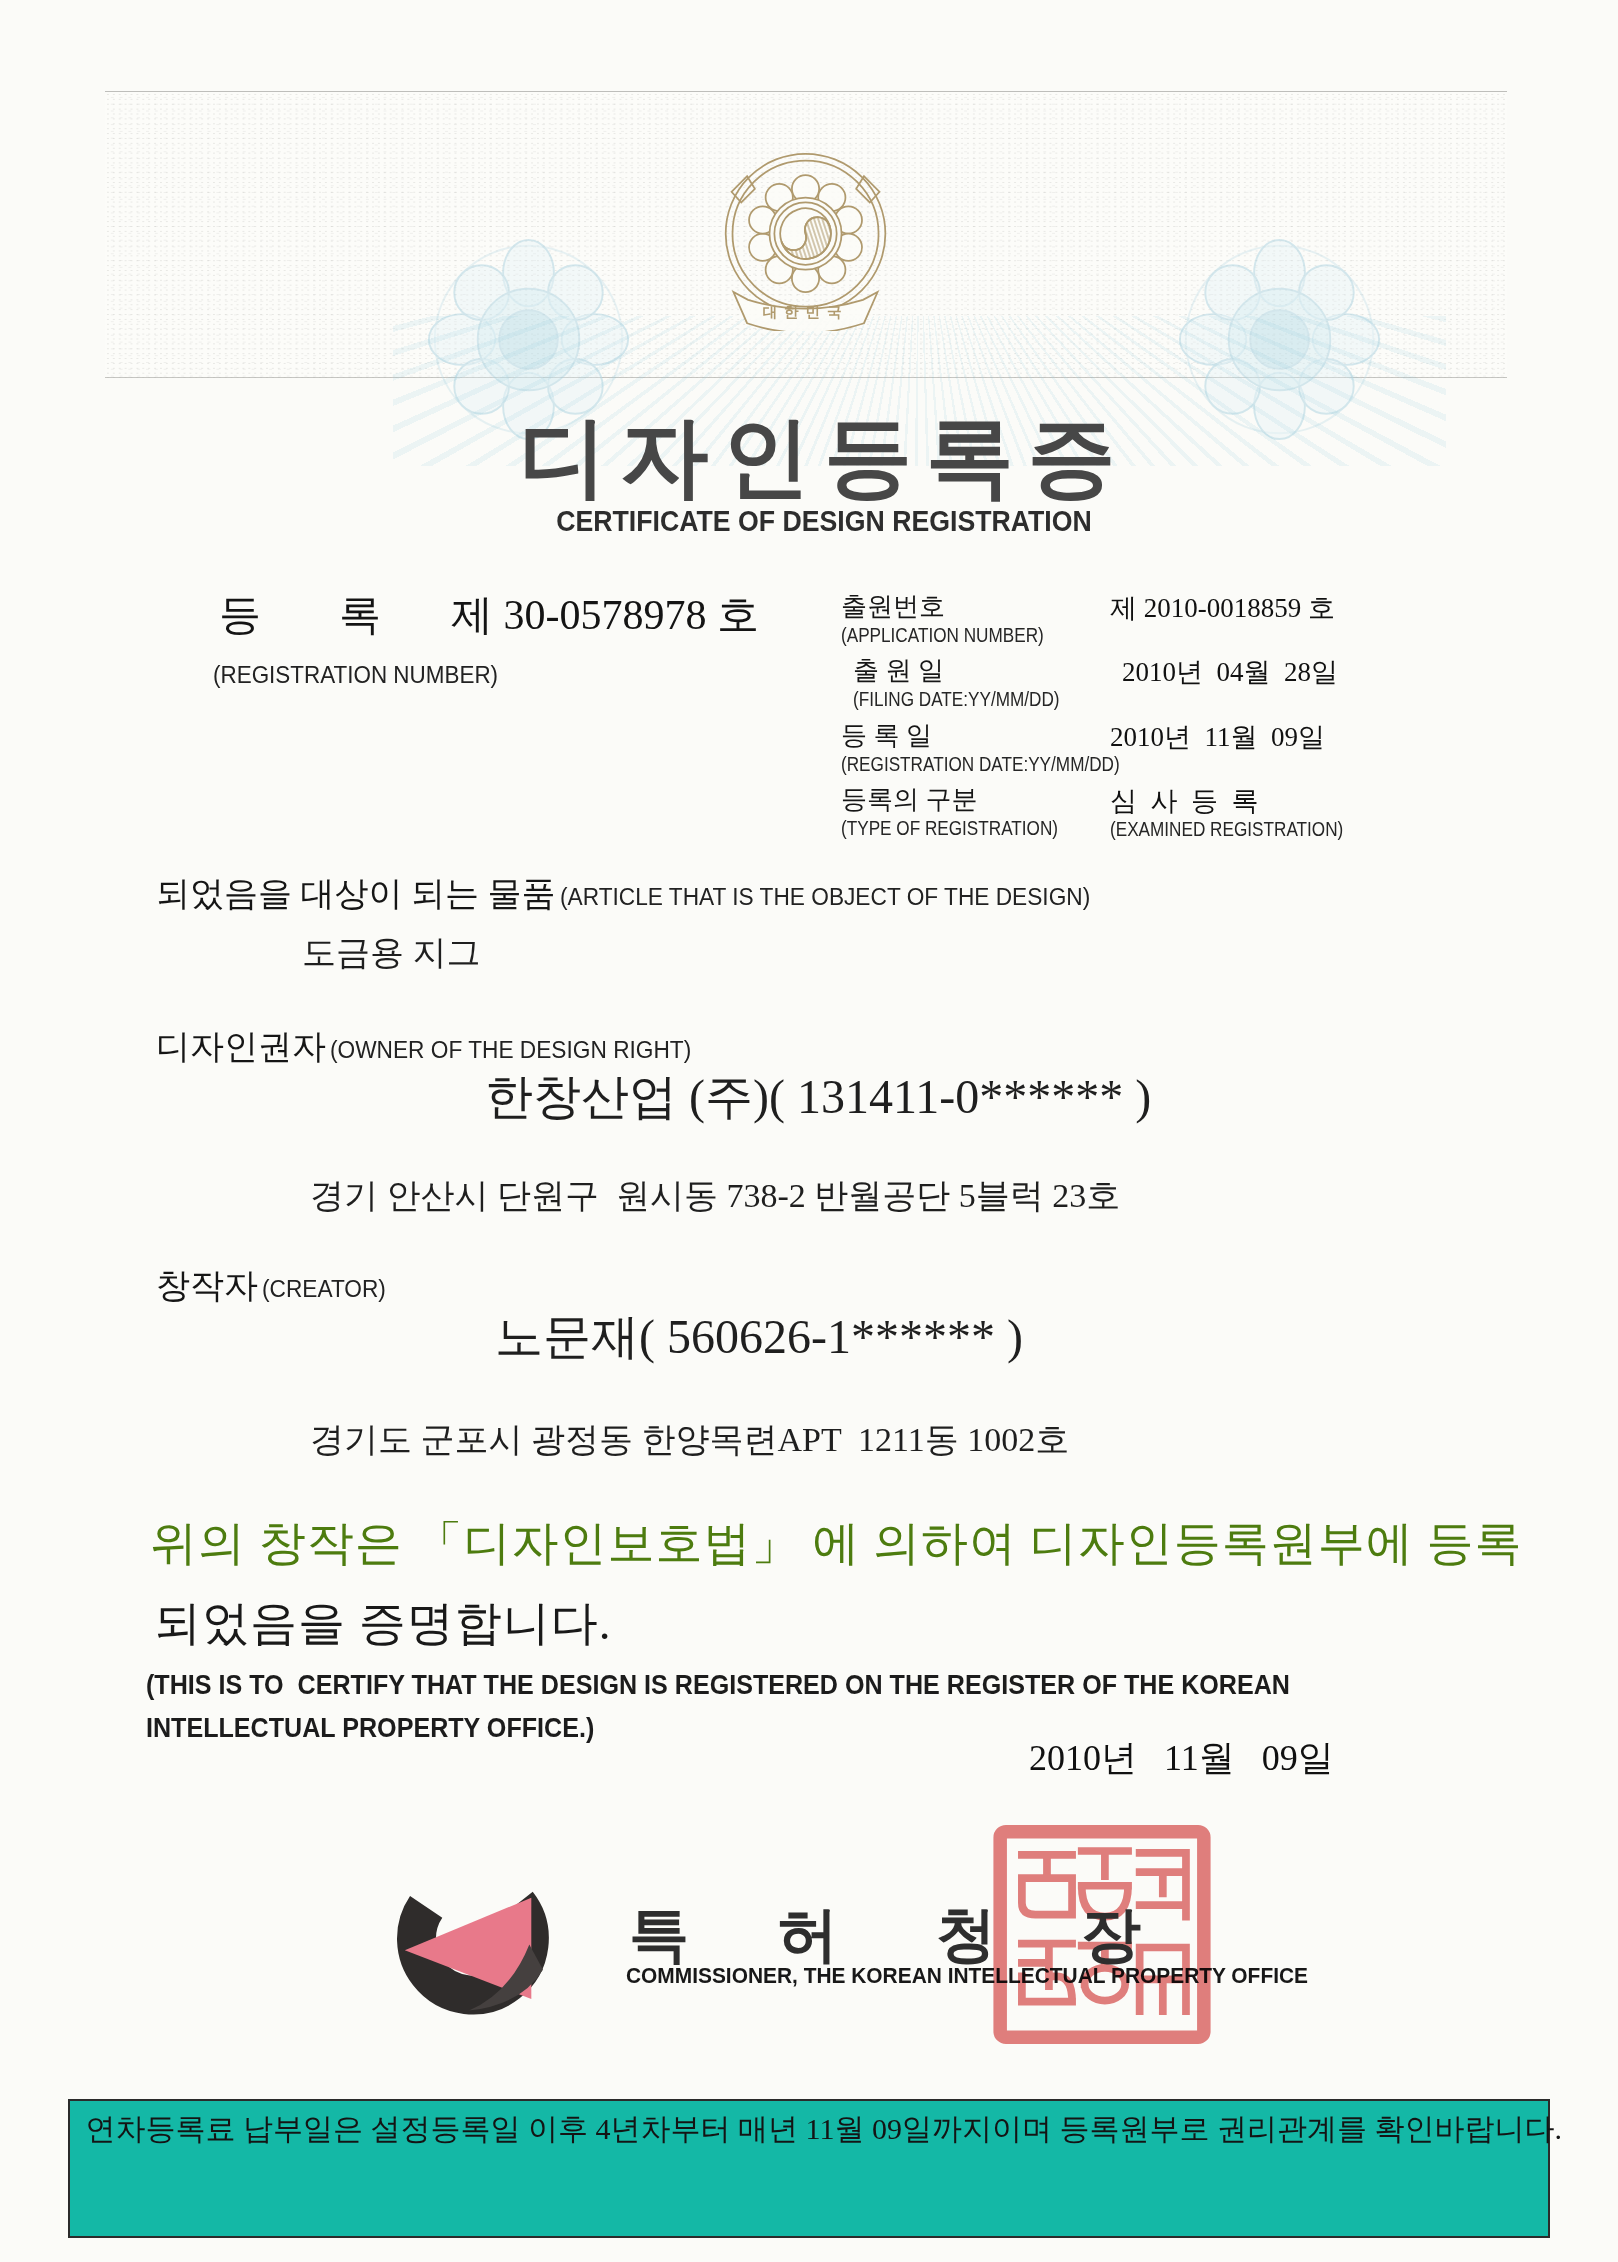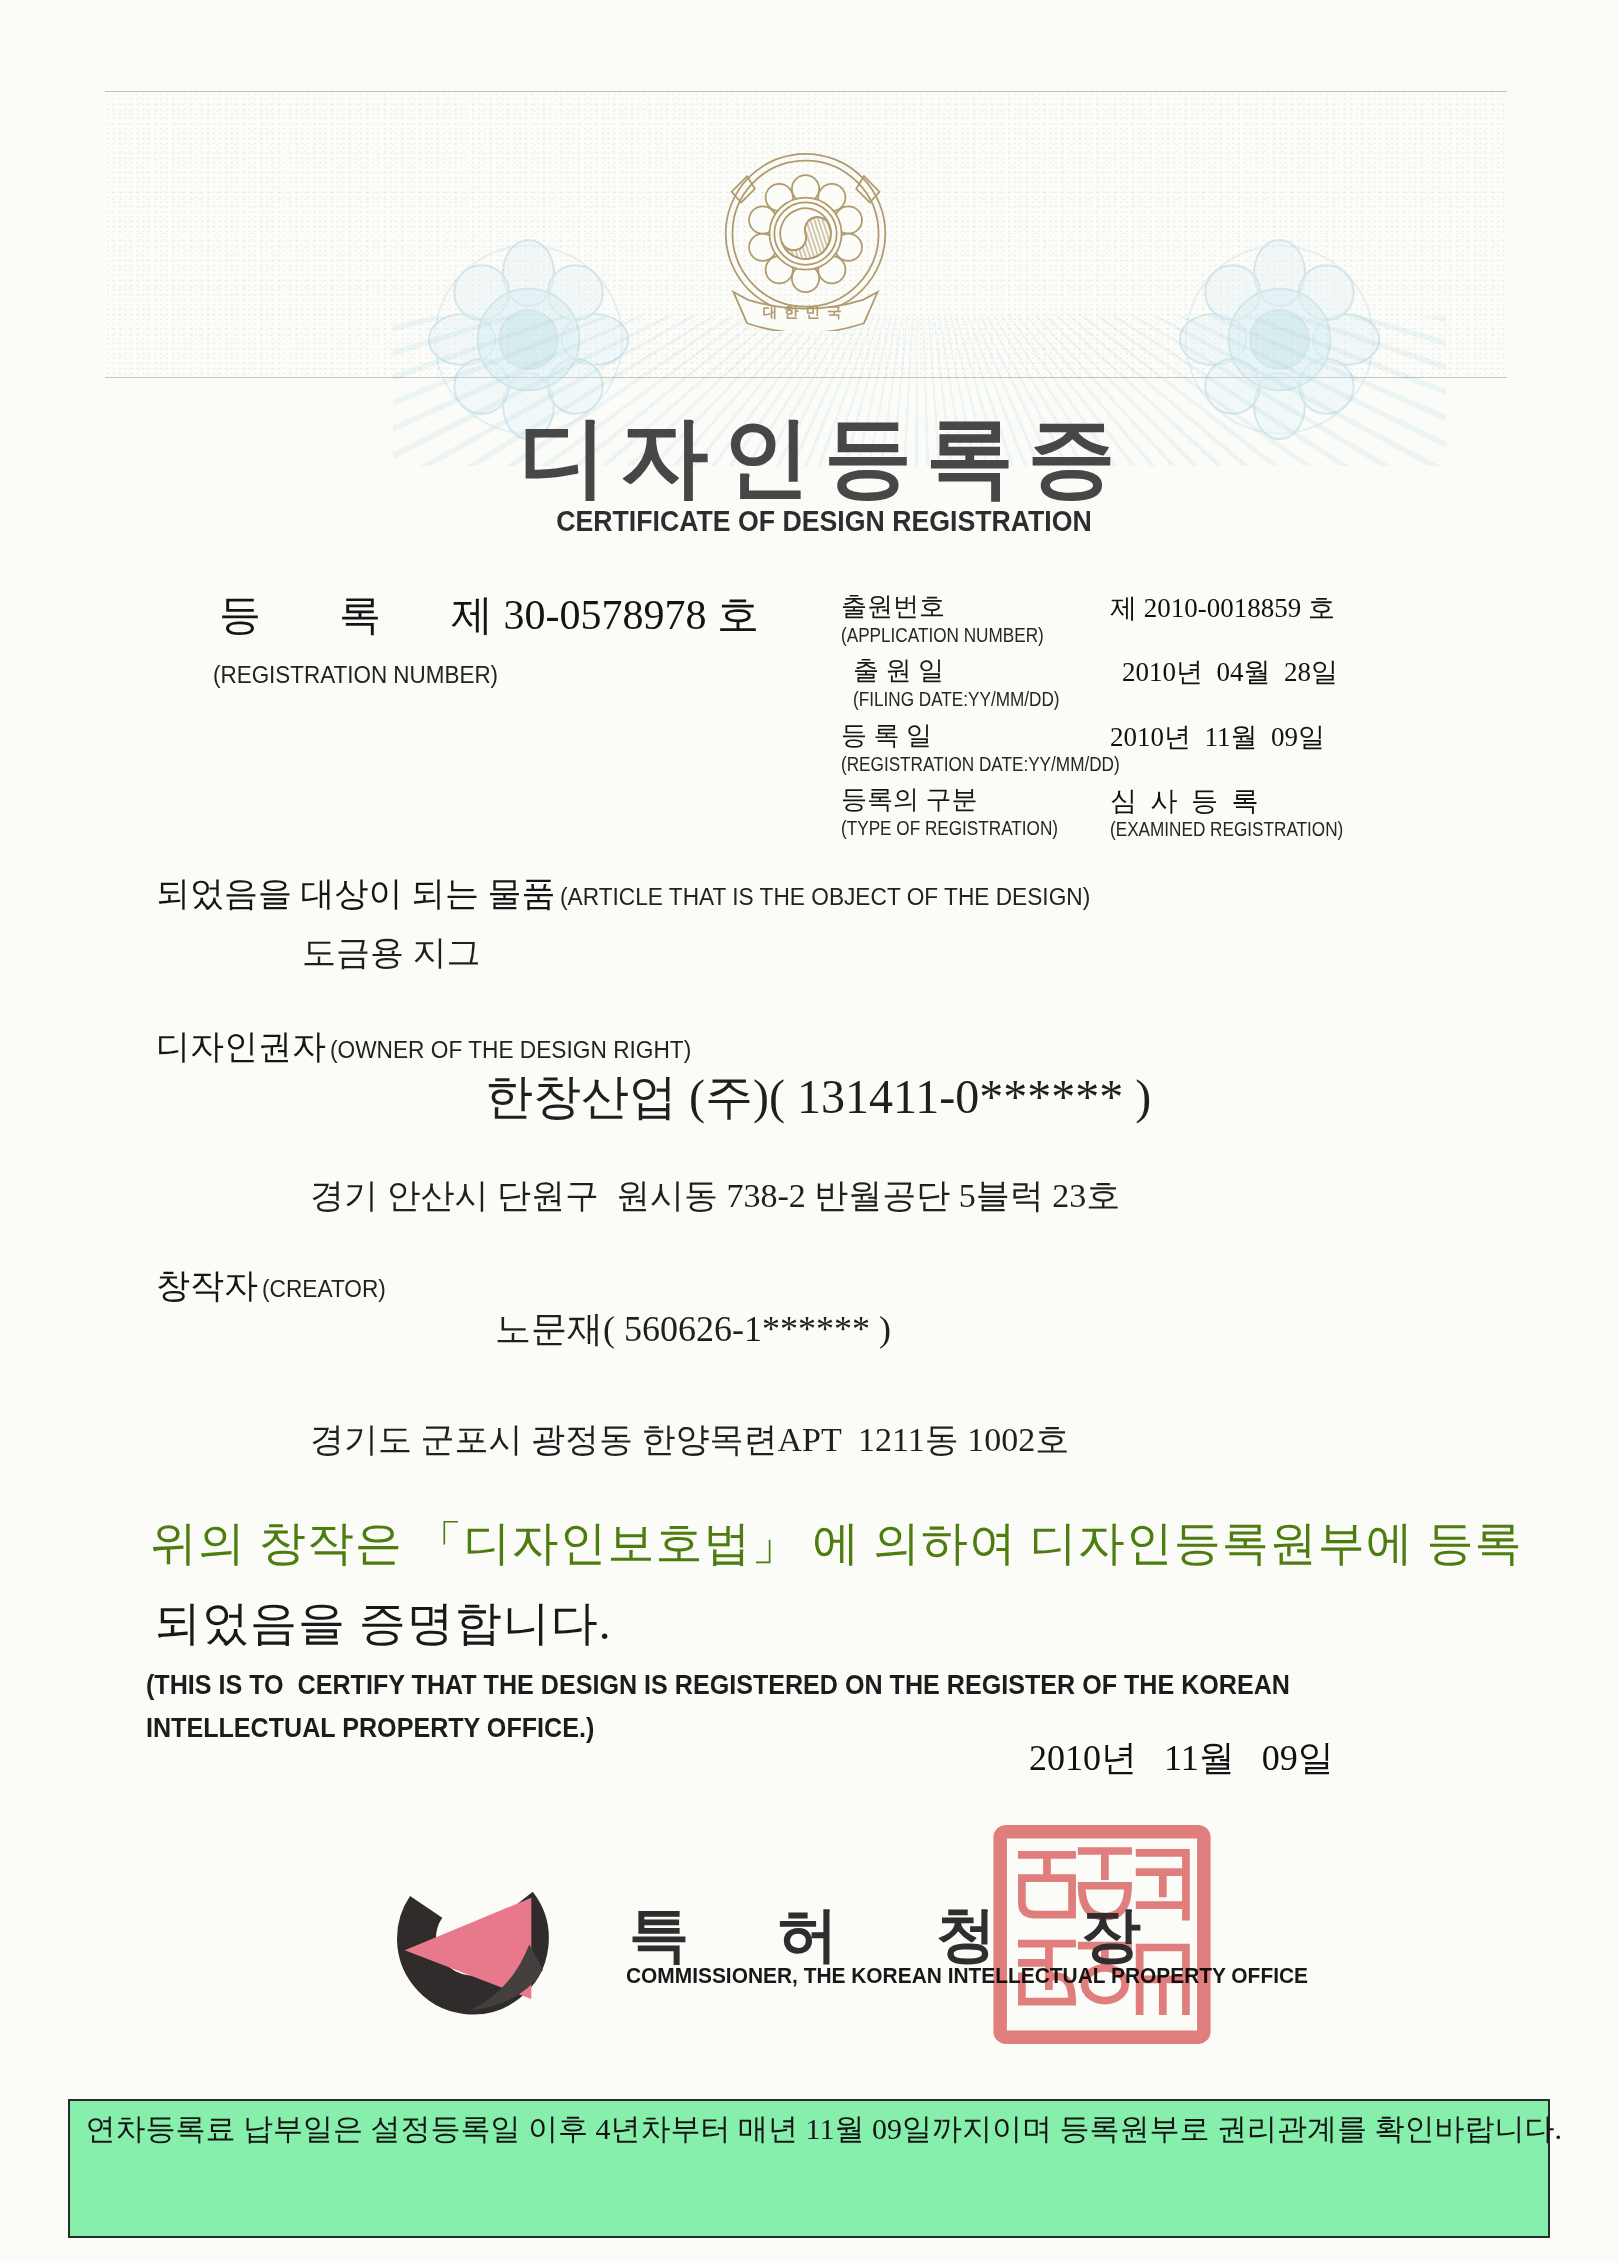--- a/index.html
+++ b/index.html
@@ -69,21 +69,21 @@
   
   .sec-label{font-size:34px;color:#151515;}
   .sec-en{font-family:"Liberation Sans", sans-serif;font-size:24.4px;color:#222;
           transform:scaleX(.93);transform-origin:left center;display:inline-block;}
   .article-label{left:156px;top:871px;}
   .article-value{left:302px;top:922px;font-size:34px;margin-top:8px;}
   .owner-label{left:156px;top:1024px;}
   .owner-value{left:485px;top:1065px;font-size:48px;}
   .owner-address{left:310px;top:1173px;font-size:34px;}
   .creator-label{left:156px;top:1263px;}
-  .creator-value{left:495px;top:1305px;font-size:36px;}
+  .creator-value{left:495px;top:1305px;font-size:48px;}
   .creator-address{left:310px;top:1417px;font-size:34px;}
 
   
   .stmt1{left:150px;top:1512px;font-size:47px;font-weight:400;color:#4d7c0f;letter-spacing:1px;}
   .stmt2{left:154px;top:1592px;font-size:47px;font-weight:400;color:#191919;letter-spacing:1px;}
   .stmt-en1{left:146px;top:1670px;}
   .stmt-en2{left:146px;top:1713px;}
   .stmt-en1,.stmt-en2{
     font-family:"Liberation Sans", sans-serif;font-size:27px;font-weight:700;color:#1c1c1c;
     transform:scaleX(.93);transform-origin:left center;
@@ -100,21 +100,21 @@
   .office-en{
     left:626px;top:1963px;z-index:1;
     font-family:"Liberation Sans", sans-serif;font-size:22px;font-weight:700;color:#181818;
     transform:scaleX(.95);transform-origin:left center;
   }
   .seal{left:991px;top:1821px;width:222px;height:226px;z-index:2;opacity:.9;mix-blend-mode:multiply;}
 
   
   .footer-box{
     left:68px;top:2099px;width:1478px;height:135px;
-    border:2px solid #2b2b2b;background:#86efac;
+    border:2px solid #2b2b2b;background:#14b8a6;
   }
   .footer-text{left:15.6px;top:7.8px;font-size:30px;color:#141414;position:absolute;}
 </style>
 </head>
 <body>
 
 <div class="abs band">
   <svg class="abs rosette rosette-left" viewBox="0 0 212 212">
     <g fill="rgba(222,240,246,.5)" stroke="#b8d9e4" stroke-width="2">
       <circle cx="106" cy="106" r="96" fill="none" stroke="rgba(184,217,228,.55)"></circle>

